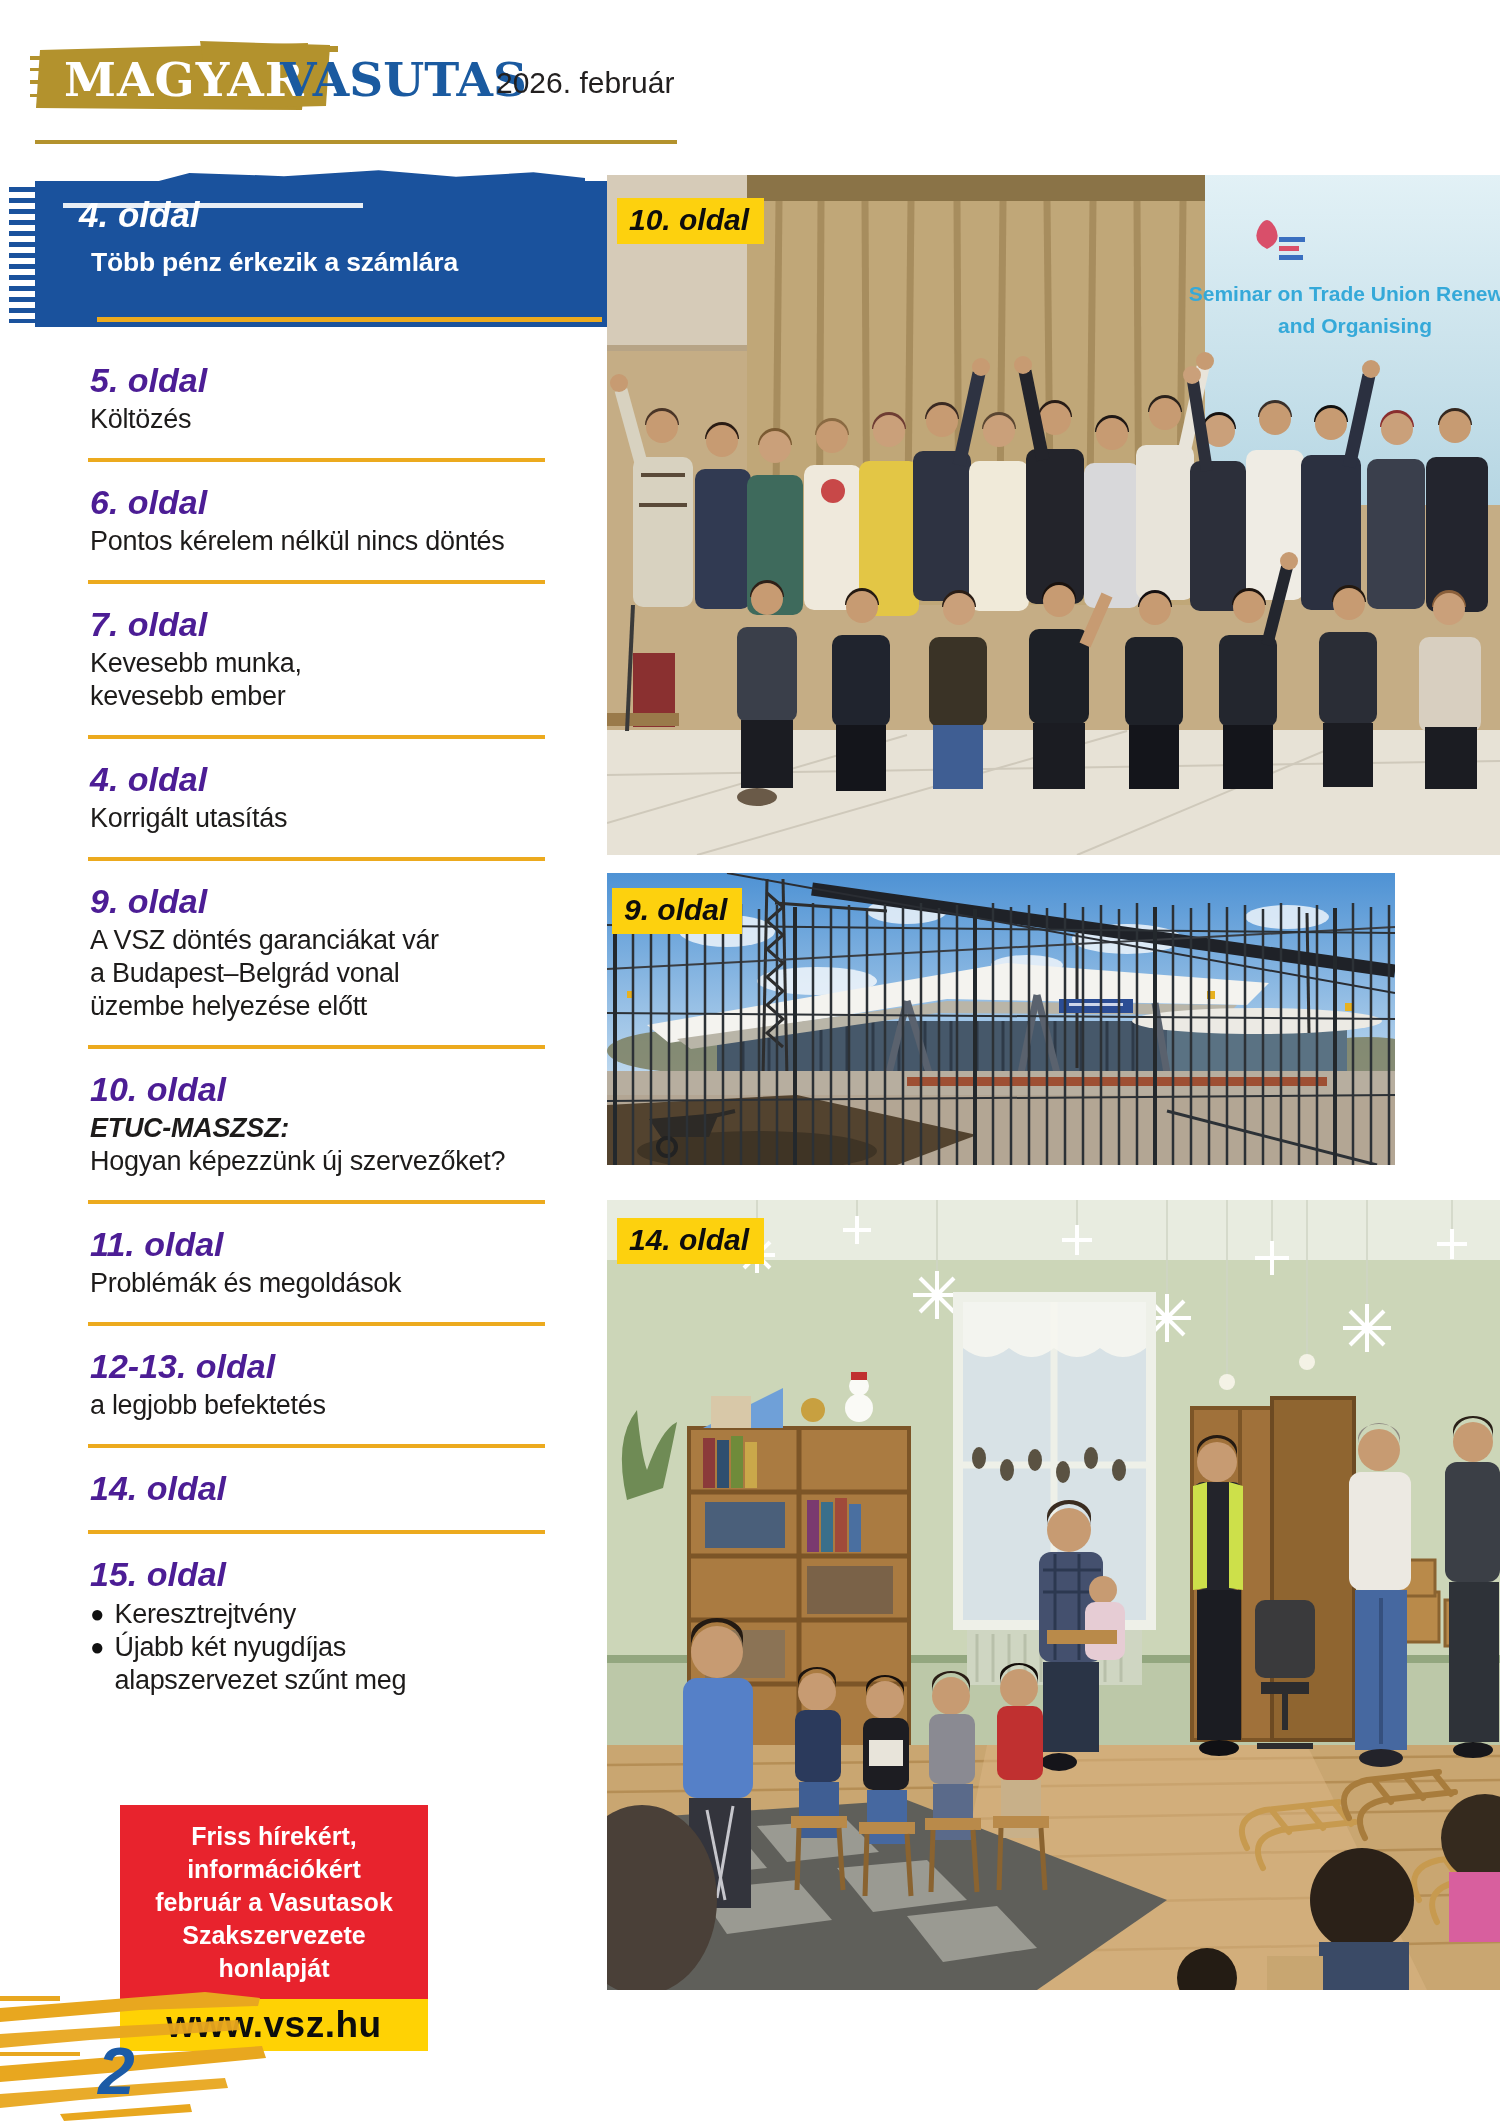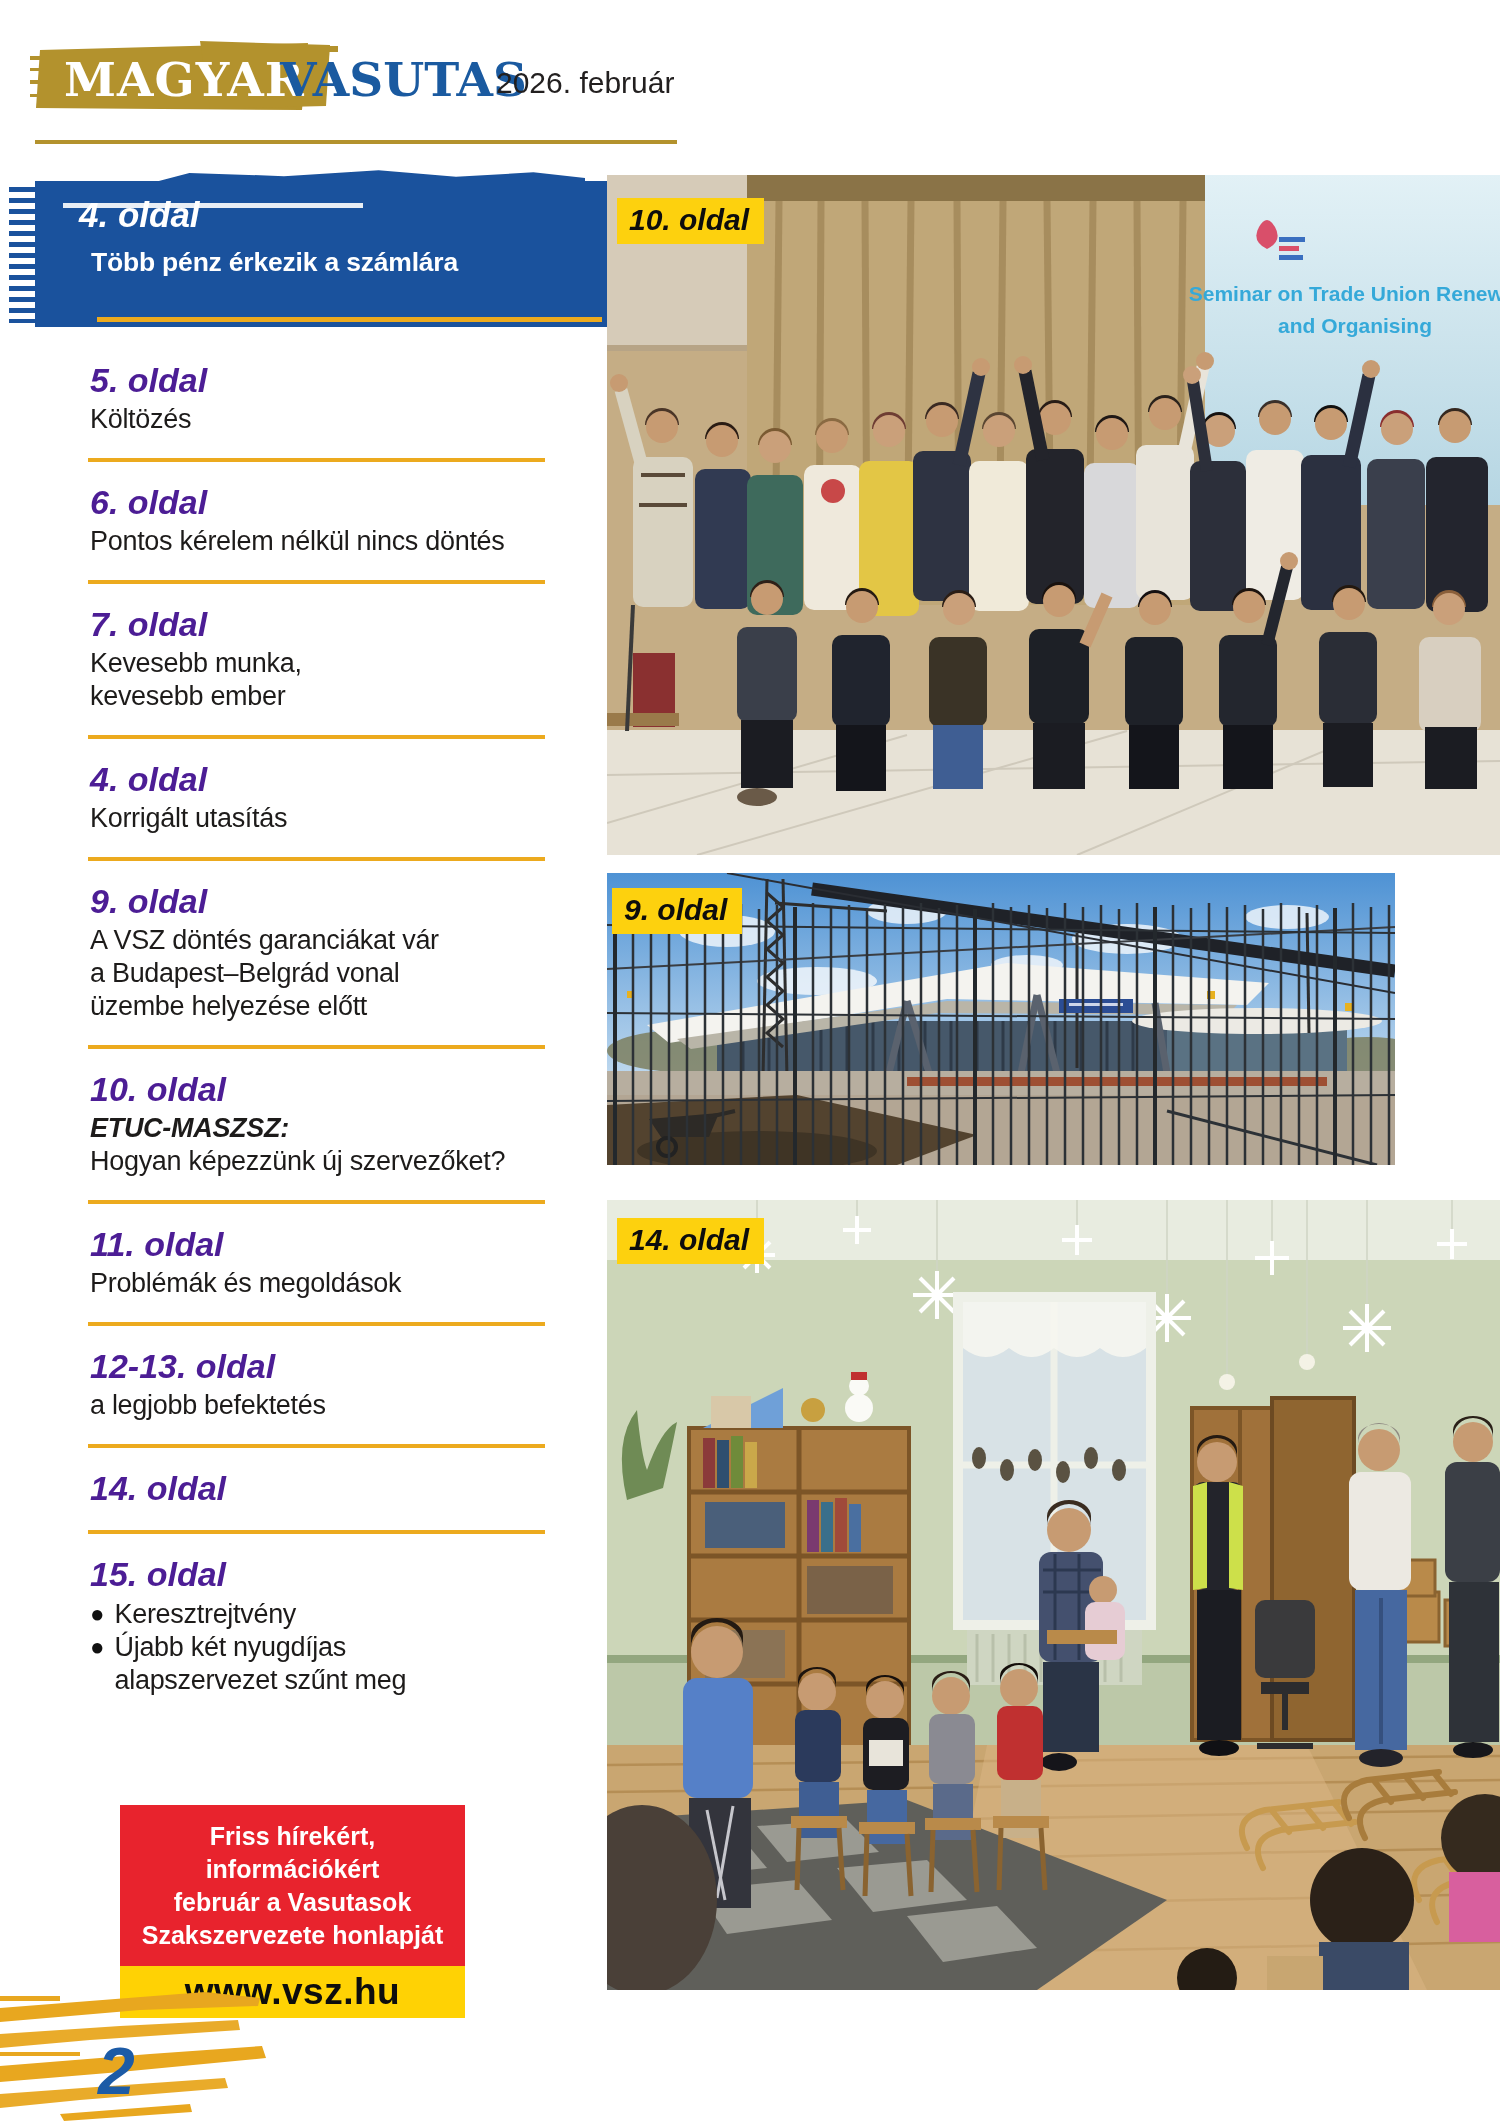--- a/index.html
+++ b/index.html
@@ -29,21 +29,21 @@
   .line{display:block;}
   .line:empty{display:none;}
   .boldline{font-weight:bold;font-style:italic;}
   .rule{width:457px;height:4px;background:#ecaa1e;}
   .bullets{margin-top:4px;}
   .bullet-row{display:flex;align-items:flex-start;}
   .dot{font-size:24px;line-height:1.35;margin-right:10px;color:#111;}
   .btext{font-size:27px;line-height:1.22;letter-spacing:-.3px;}
 
   
-  .promo{position:absolute;left:120px;top:1805px;width:345px;}
+  .promo{position:absolute;left:120px;top:1805px;width:308px;}
   .promo-red{background:#e8232d;color:#fff;text-align:center;font-weight:bold;
              font-size:25px;line-height:1.32;padding:15px 6px 14px 6px;}
   .promo-yellow{background:#ffd204;color:#0d0d0d;text-align:center;font-weight:bold;
              font-size:37px;height:52px;line-height:52px;letter-spacing:.5px;}
 
   
   .photo{position:absolute;overflow:hidden;}
   .photo svg{display:block;width:100%;height:100%;}
   .photo1{left:607px;top:175px;width:893px;height:680px;}
   .photo2{left:607px;top:873px;width:788px;height:292px;}

